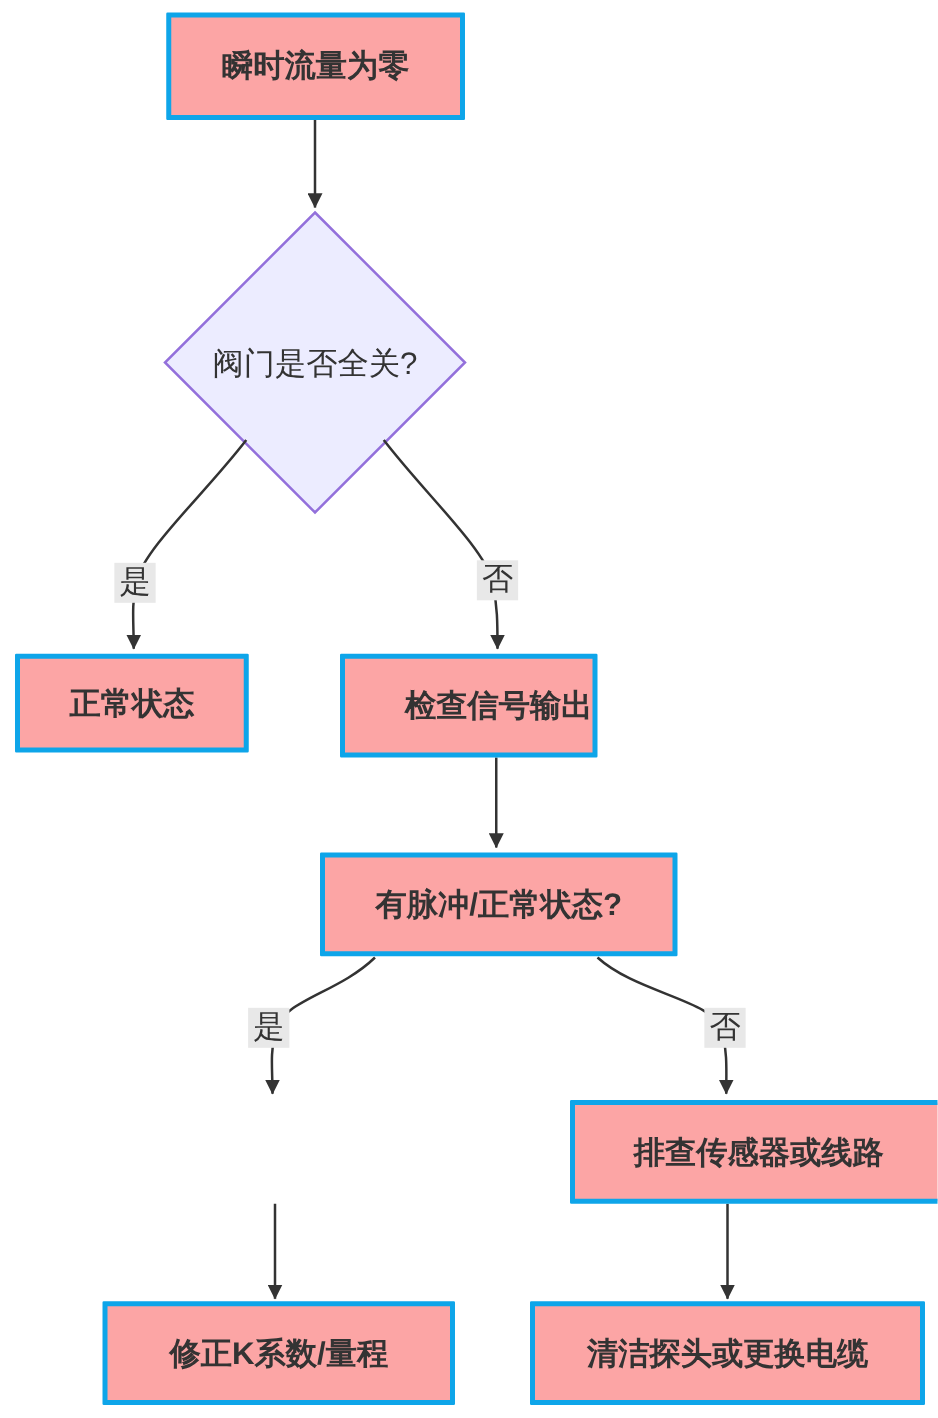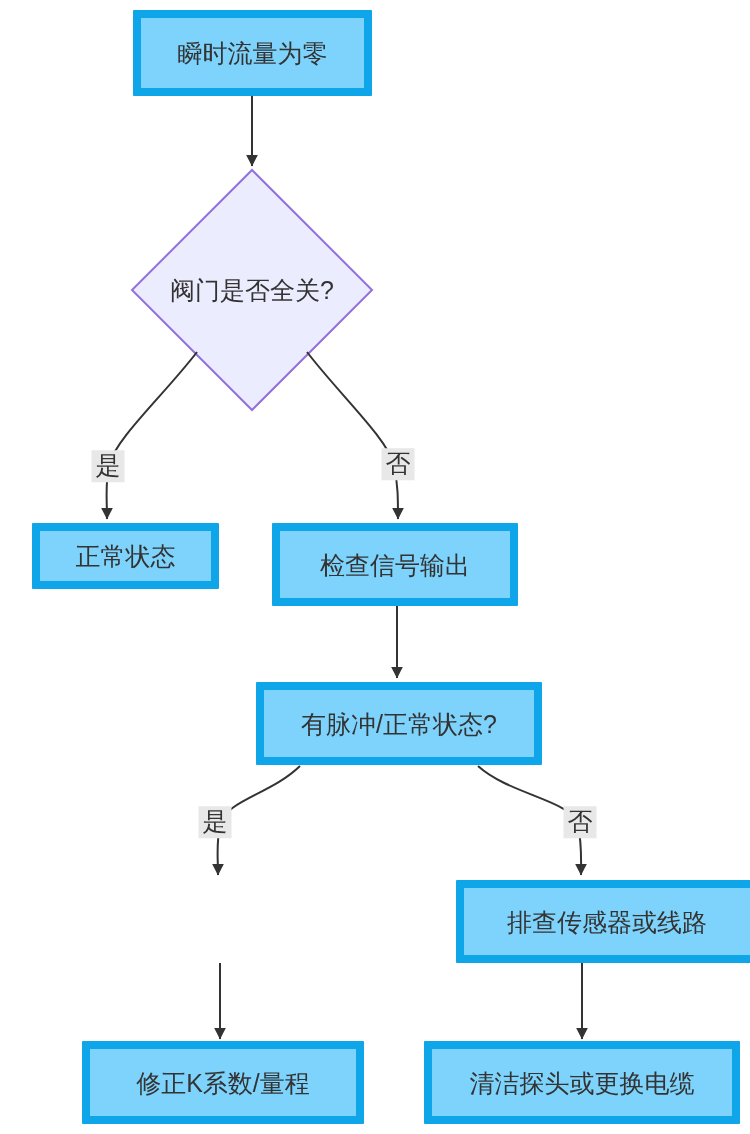--- a/index.html
+++ b/index.html
@@ -9,30 +9,31 @@
     font-family: "Liberation Sans", "DejaVu Sans", sans-serif;
     overflow: hidden;
   }
   .canvas { position: relative; width: 750px; height: 1134px; }
   .edges-svg { position: absolute; left: 0; top: 0; width: 750px; height: 1134px; }
   .edge { fill: none; stroke: #333333; stroke-width: 2; }
   .diamond-shape { fill: #ECECFF; stroke: #9370DB; stroke-width: 2; }
   .node {
     position: absolute;
     box-sizing: border-box;
-    background: #7dd3fc;
-    border: 8px solid #0ea5e9;
+    background: #fca5a5;
+    border: 4px solid #0ea5e9;
     border-radius: 1px;
     display: flex;
     align-items: center;
     justify-content: center;
     font-size: 25px;
     color: #333333;
     text-align: center;
     line-height: 1.2;
+    font-weight: bold;
   }
   .diamond-label {
     position: absolute;
     display: flex;
     align-items: center;
     justify-content: center;
     font-size: 25px;
     color: #333333;
     text-align: left;
   }
@@ -42,22 +43,22 @@
     background: #e8e8e8;
     padding: 2px 4px;
     font-size: 25px;
     color: #333333;
     line-height: 1.1;
     white-space: nowrap;
   }
   
   .n-start          { left: 133px; top: 10px;   width: 239px; height: 86px; }
   .n-diamond-label  { left: 142px; top: 255px;  width: 220px; height: 70px; }
-  .n-normal         { left: 12px;  top: 523px;  width: 187px; height: 66px; margin-left: 20px; }
-  .n-check-signal   { left: 272px; top: 523px;  width: 246px; height: 83px; }
+  .n-normal         { left: 12px;  top: 523px;  width: 187px; height: 79px; }
+  .n-check-signal   { left: 272px; top: 523px;  width: 206px; height: 83px; justify-content: flex-end; }
   .n-signal-q       { left: 256px; top: 682px;  width: 286px; height: 83px; }
   .n-check-totalizer{ left: 83px;  top: 880px;  width: 284px; height: 83px; }
   .n-check-sensor   { left: 456px; top: 880px;  width: 302px; height: 83px; }
   .n-fix-k          { left: 82px;  top: 1041px; width: 282px; height: 83px; }
   .n-clean-probe    { left: 424px; top: 1041px; width: 316px; height: 83px; }
   
   .l-valve-yes  { left: 108px; top: 466px; }
   .l-valve-no   { left: 398px; top: 464px; }
   .l-signal-yes { left: 215px; top: 822px; }
   .l-signal-no  { left: 580px; top: 822px; }

